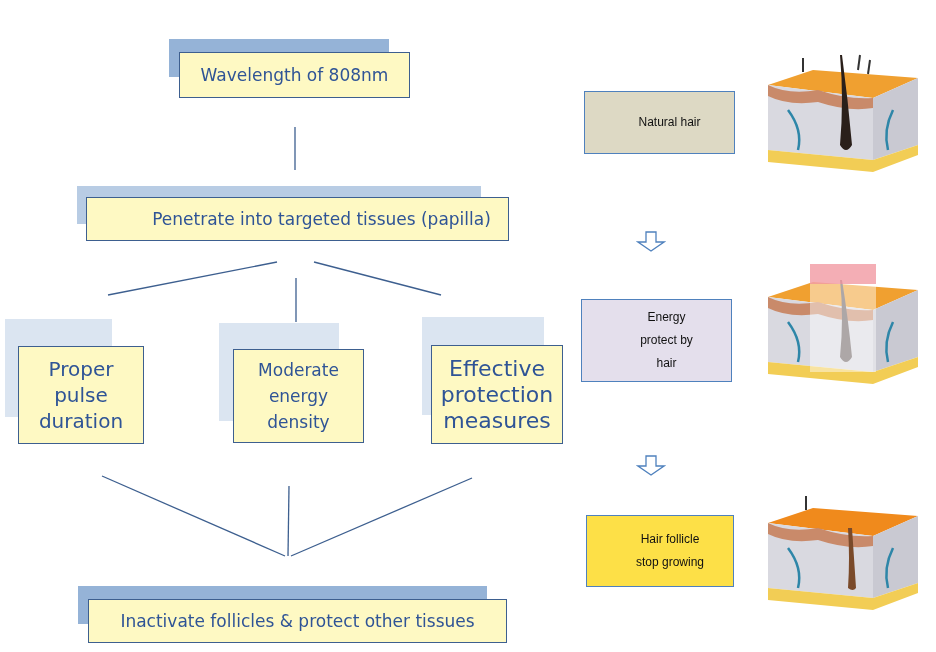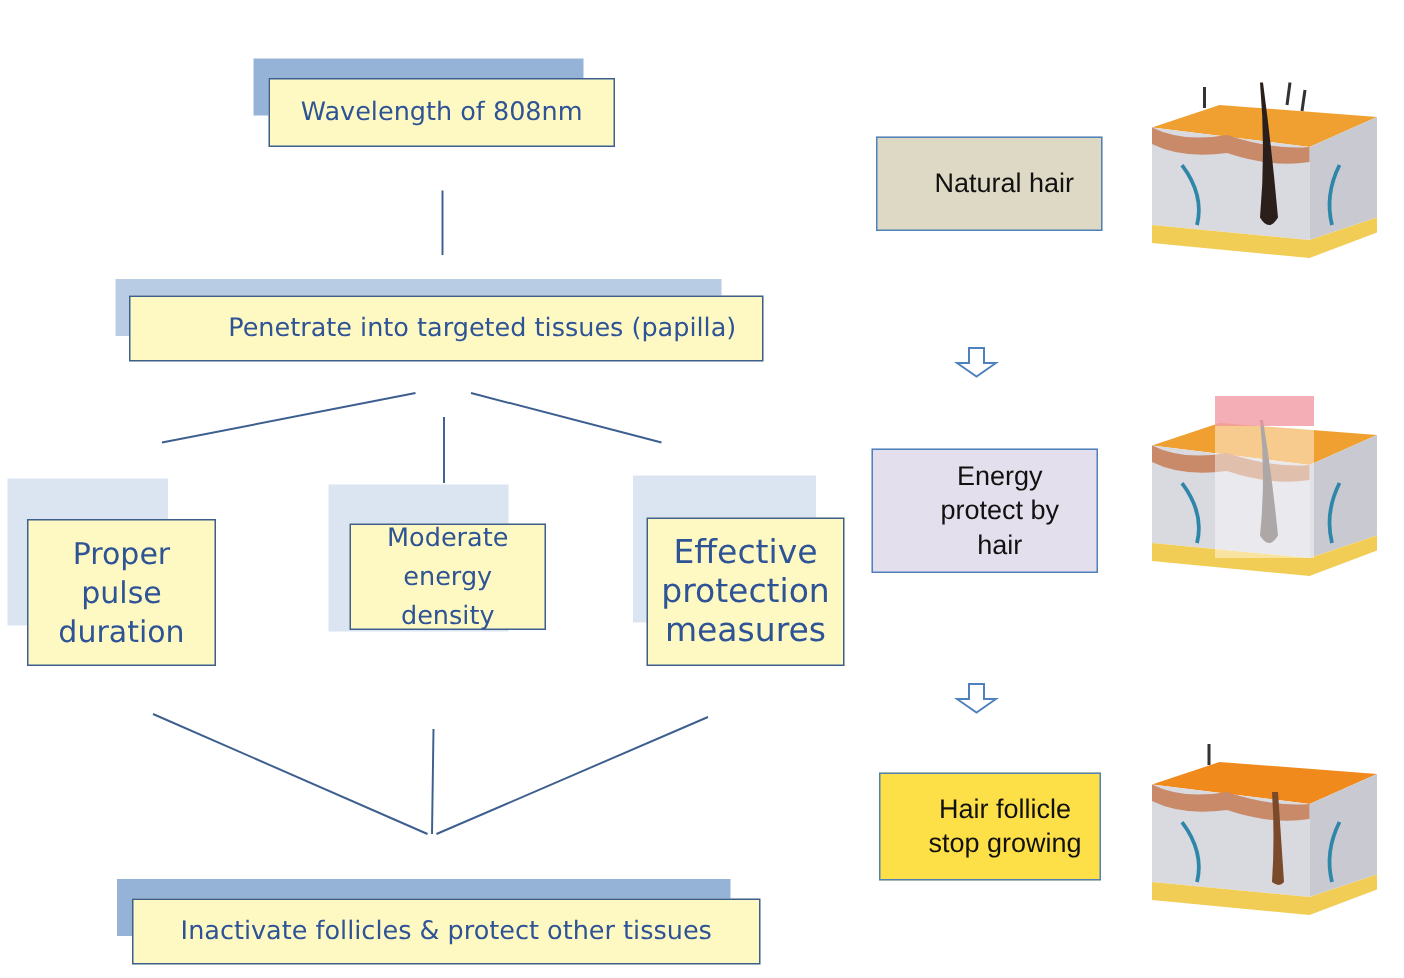--- a/index.html
+++ b/index.html
@@ -5,21 +5,21 @@
     html, body { margin: 0; padding: 0; background: #ffffff; }
     body { width: 936px; height: 652px; position: relative; overflow: hidden;
            font-family: "DejaVu Sans", sans-serif; }
     .shadow { position: absolute; }
     .box { position: absolute; box-sizing: border-box; background: #fef9c3; border: 1.5px solid #3d5f8f;
            color: #2f5496; display: flex; align-items: center; justify-content: center;
            text-align: center; font-family: "DejaVu Sans", sans-serif; }
     .box span { display: block; }
     .rbox { position: absolute; box-sizing: border-box; border: 1.5px solid #4f81bd;
             color: #111; display: flex; align-items: center; justify-content: center;
-            text-align: center; font-family: "Liberation Sans", sans-serif; font-size: 18px; line-height: 23px; padding-left: 20px; }
+            text-align: center; font-family: "Liberation Sans", sans-serif; font-size: 12px; line-height: 23px; padding-left: 20px; }
     svg.lines { position: absolute; left: 0; top: 0; }
     .arrow { position: absolute; }
     .skin { position: absolute; }
   </style>
 </head>
 <body>
 
 <svg class="lines" width="936" height="652">
   <line x1="295" y1="127" x2="295" y2="170" stroke="#3d5f8f" stroke-width="1.3"></line>
   <line x1="108" y1="295" x2="277" y2="262" stroke="#3d5f8f" stroke-width="1.3"></line>
@@ -41,21 +41,21 @@
 </div>
 
 <div class="shadow" style="left:5px;top:319px;width:107px;height:98px;background:#dbe5f1;"></div>
 <div class="box" style="left:18px;top:346px;width:126px;height:98px;font-size:20px;line-height:26px;flex-direction:column;">
   <span>Proper</span>
   <span>pulse</span>
   <span>duration</span>
 </div>
 
 <div class="shadow" style="left:219px;top:323px;width:120px;height:98px;background:#dbe5f1;"></div>
-<div class="box" style="left:233px;top:349px;width:131px;height:71px;font-size:17px;line-height:26px;flex-direction:column;">
+<div class="box" style="left:233px;top:349px;width:131px;height:94px;font-size:17px;line-height:26px;flex-direction:column;">
   <span>Moderate</span>
   <span>energy</span>
   <span>density</span>
 </div>
 
 <div class="shadow" style="left:422px;top:317px;width:122px;height:98px;background:#dbe5f1;"></div>
 <div class="box" style="left:431px;top:345px;width:132px;height:99px;font-size:22px;line-height:26px;flex-direction:column;">
   <span>Effective</span>
   <span>protection</span>
   <span>measures</span>

